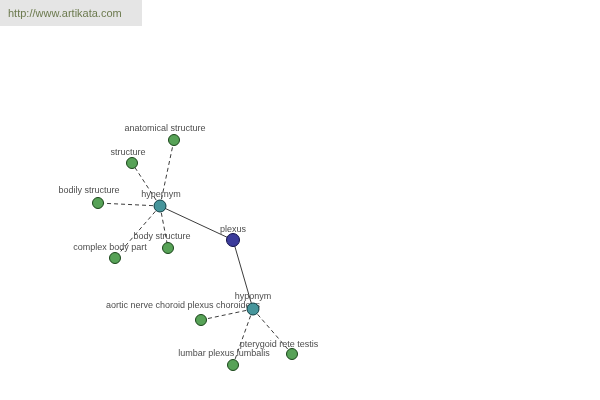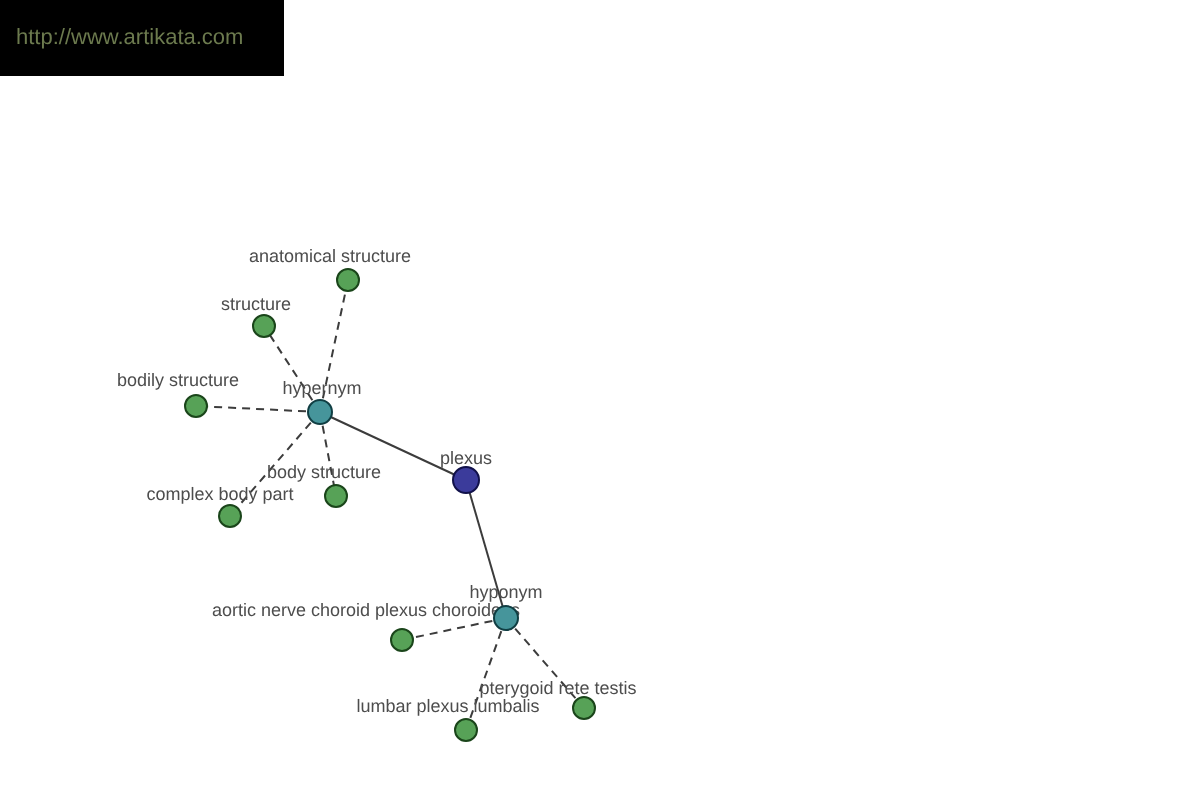--- a/index.html
+++ b/index.html
@@ -14,22 +14,22 @@
     width: 600px; height: 400px;
     background: #ffffff;
   }
   .graph-svg {
     position: absolute;
     left: 0; top: 0;
   }
   .urlbar {
     position: absolute;
     left: 0; top: 0;
-    width: 142px; height: 38px;
-    background: #000000;
+    width: 142px; height: 26px;
+    background: #e5e5e5;
     display: flex;
     align-items: center;
     text-align: right;
   }
   .urlbar span {
     padding-left: 8px;
     font-size: 11px;
     color: #6c7a4e;
     white-space: nowrap;
   }

